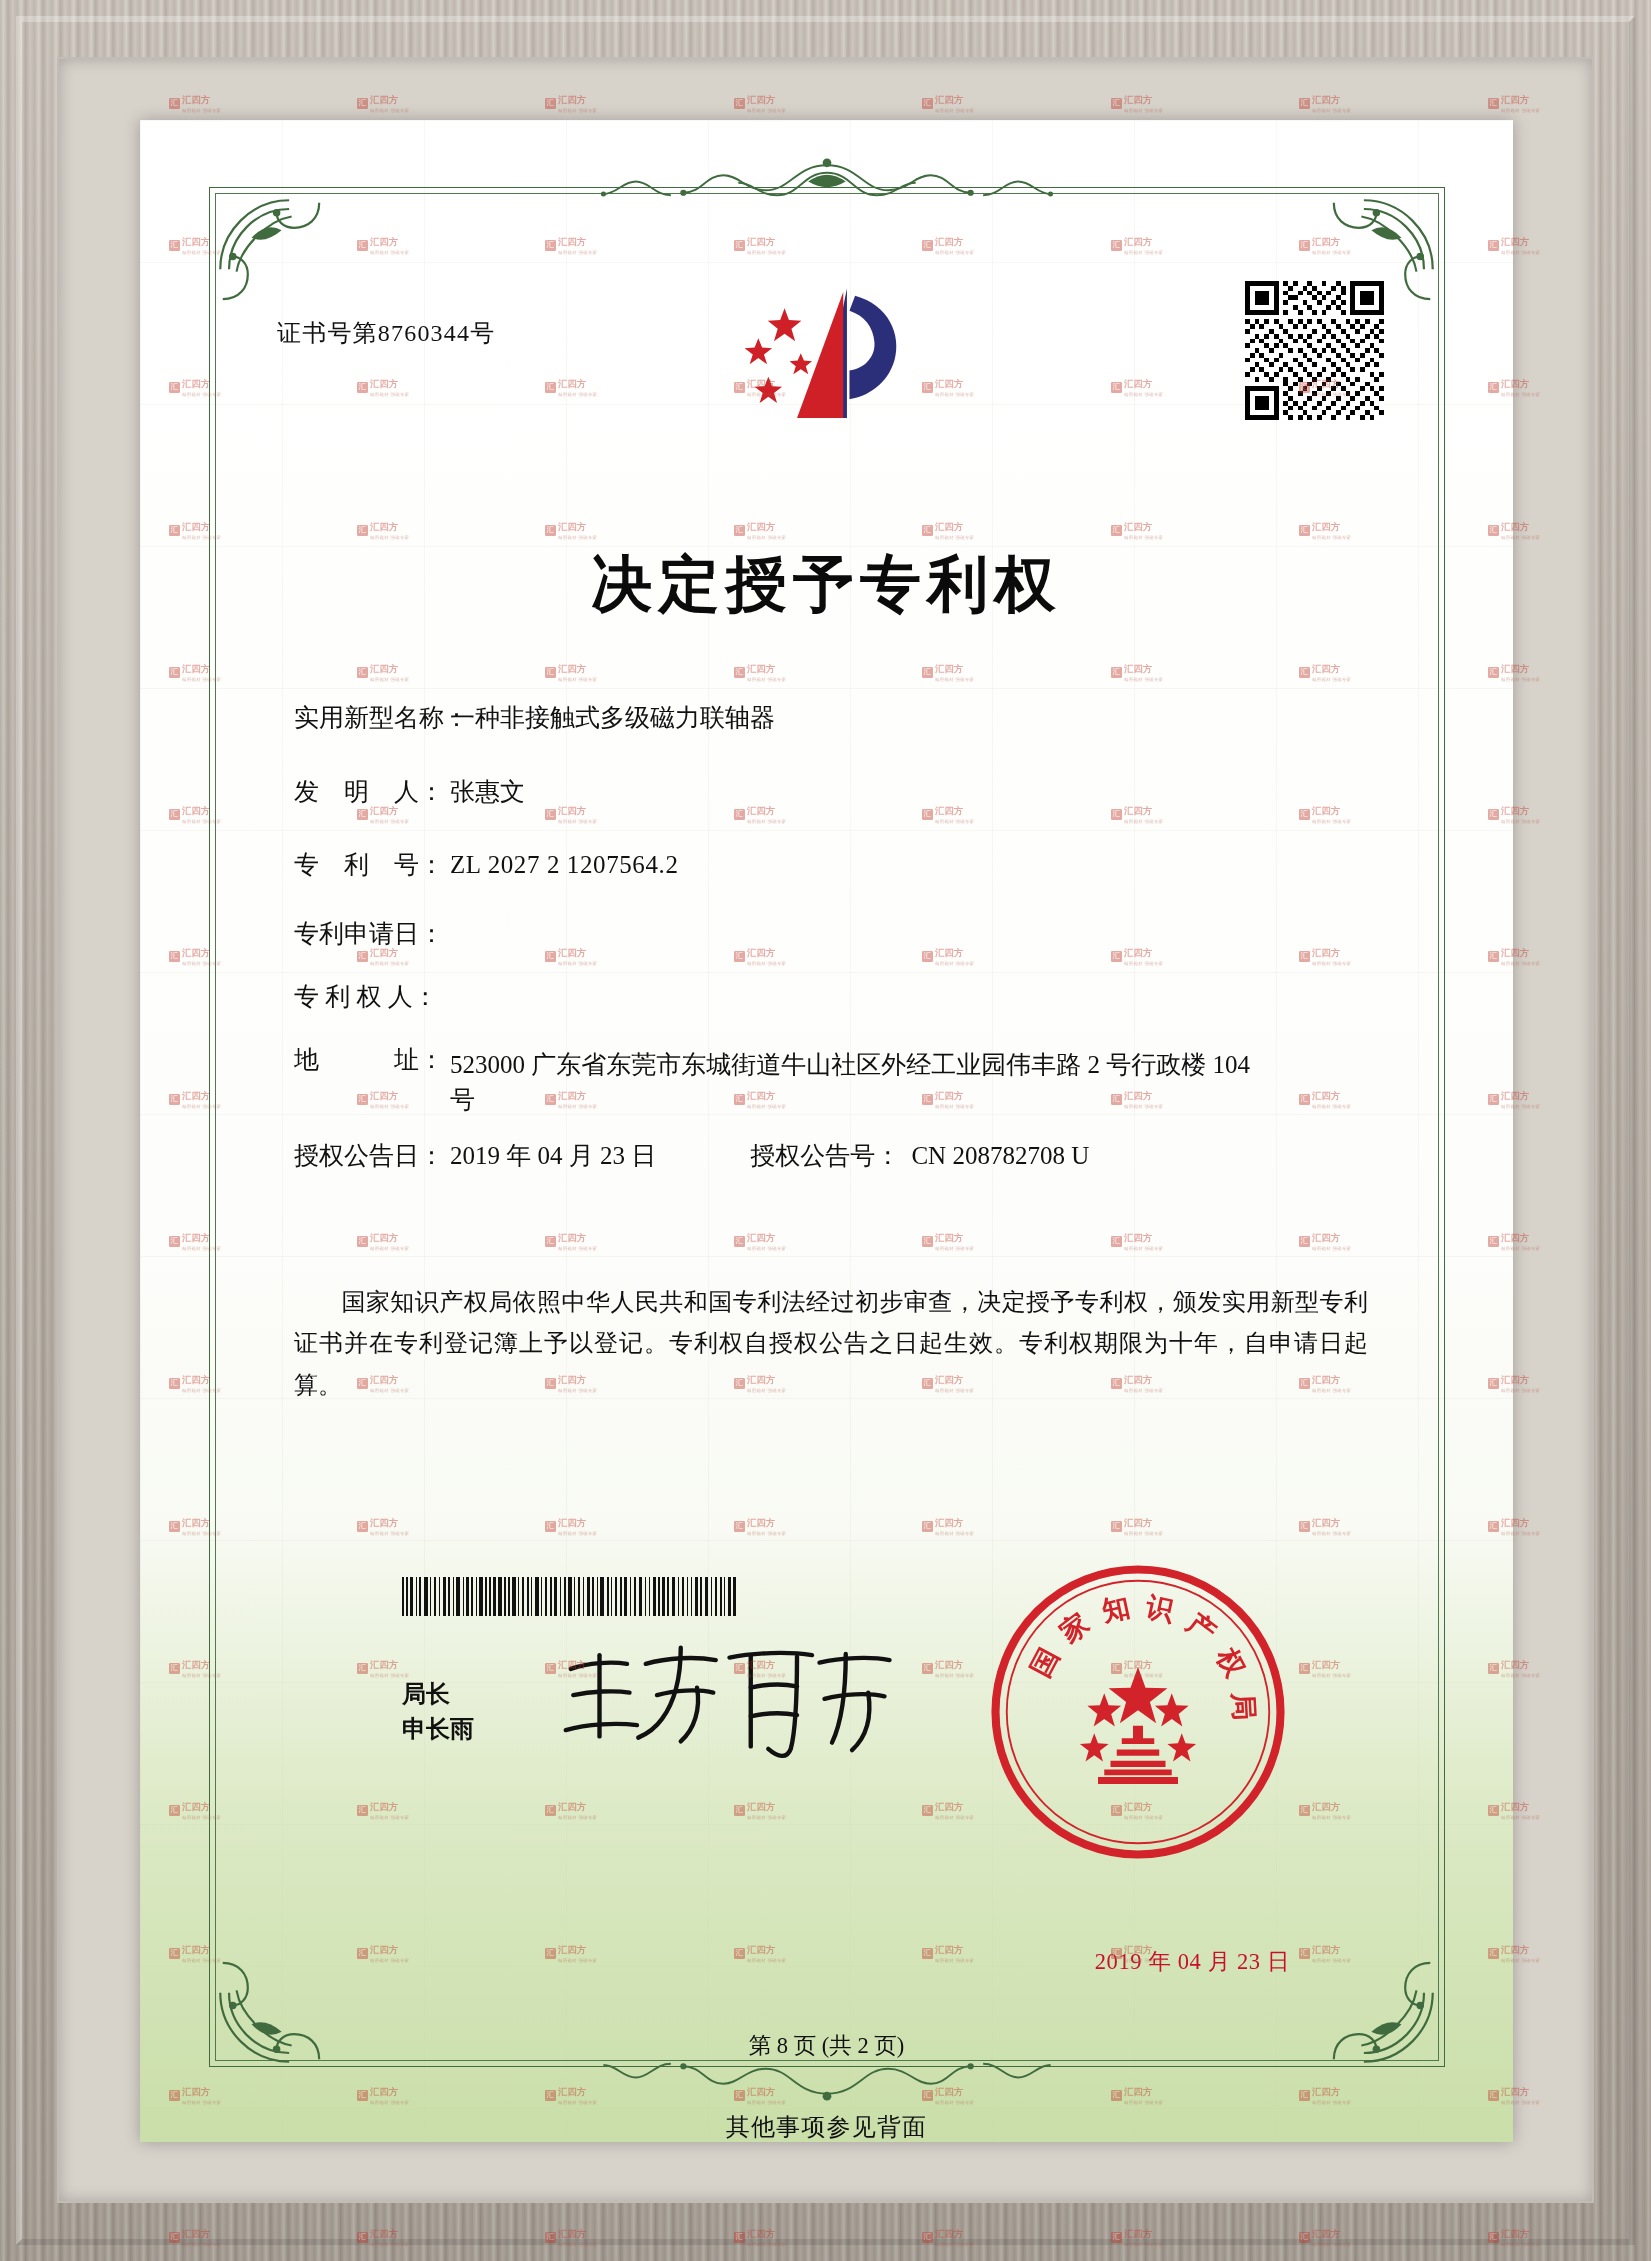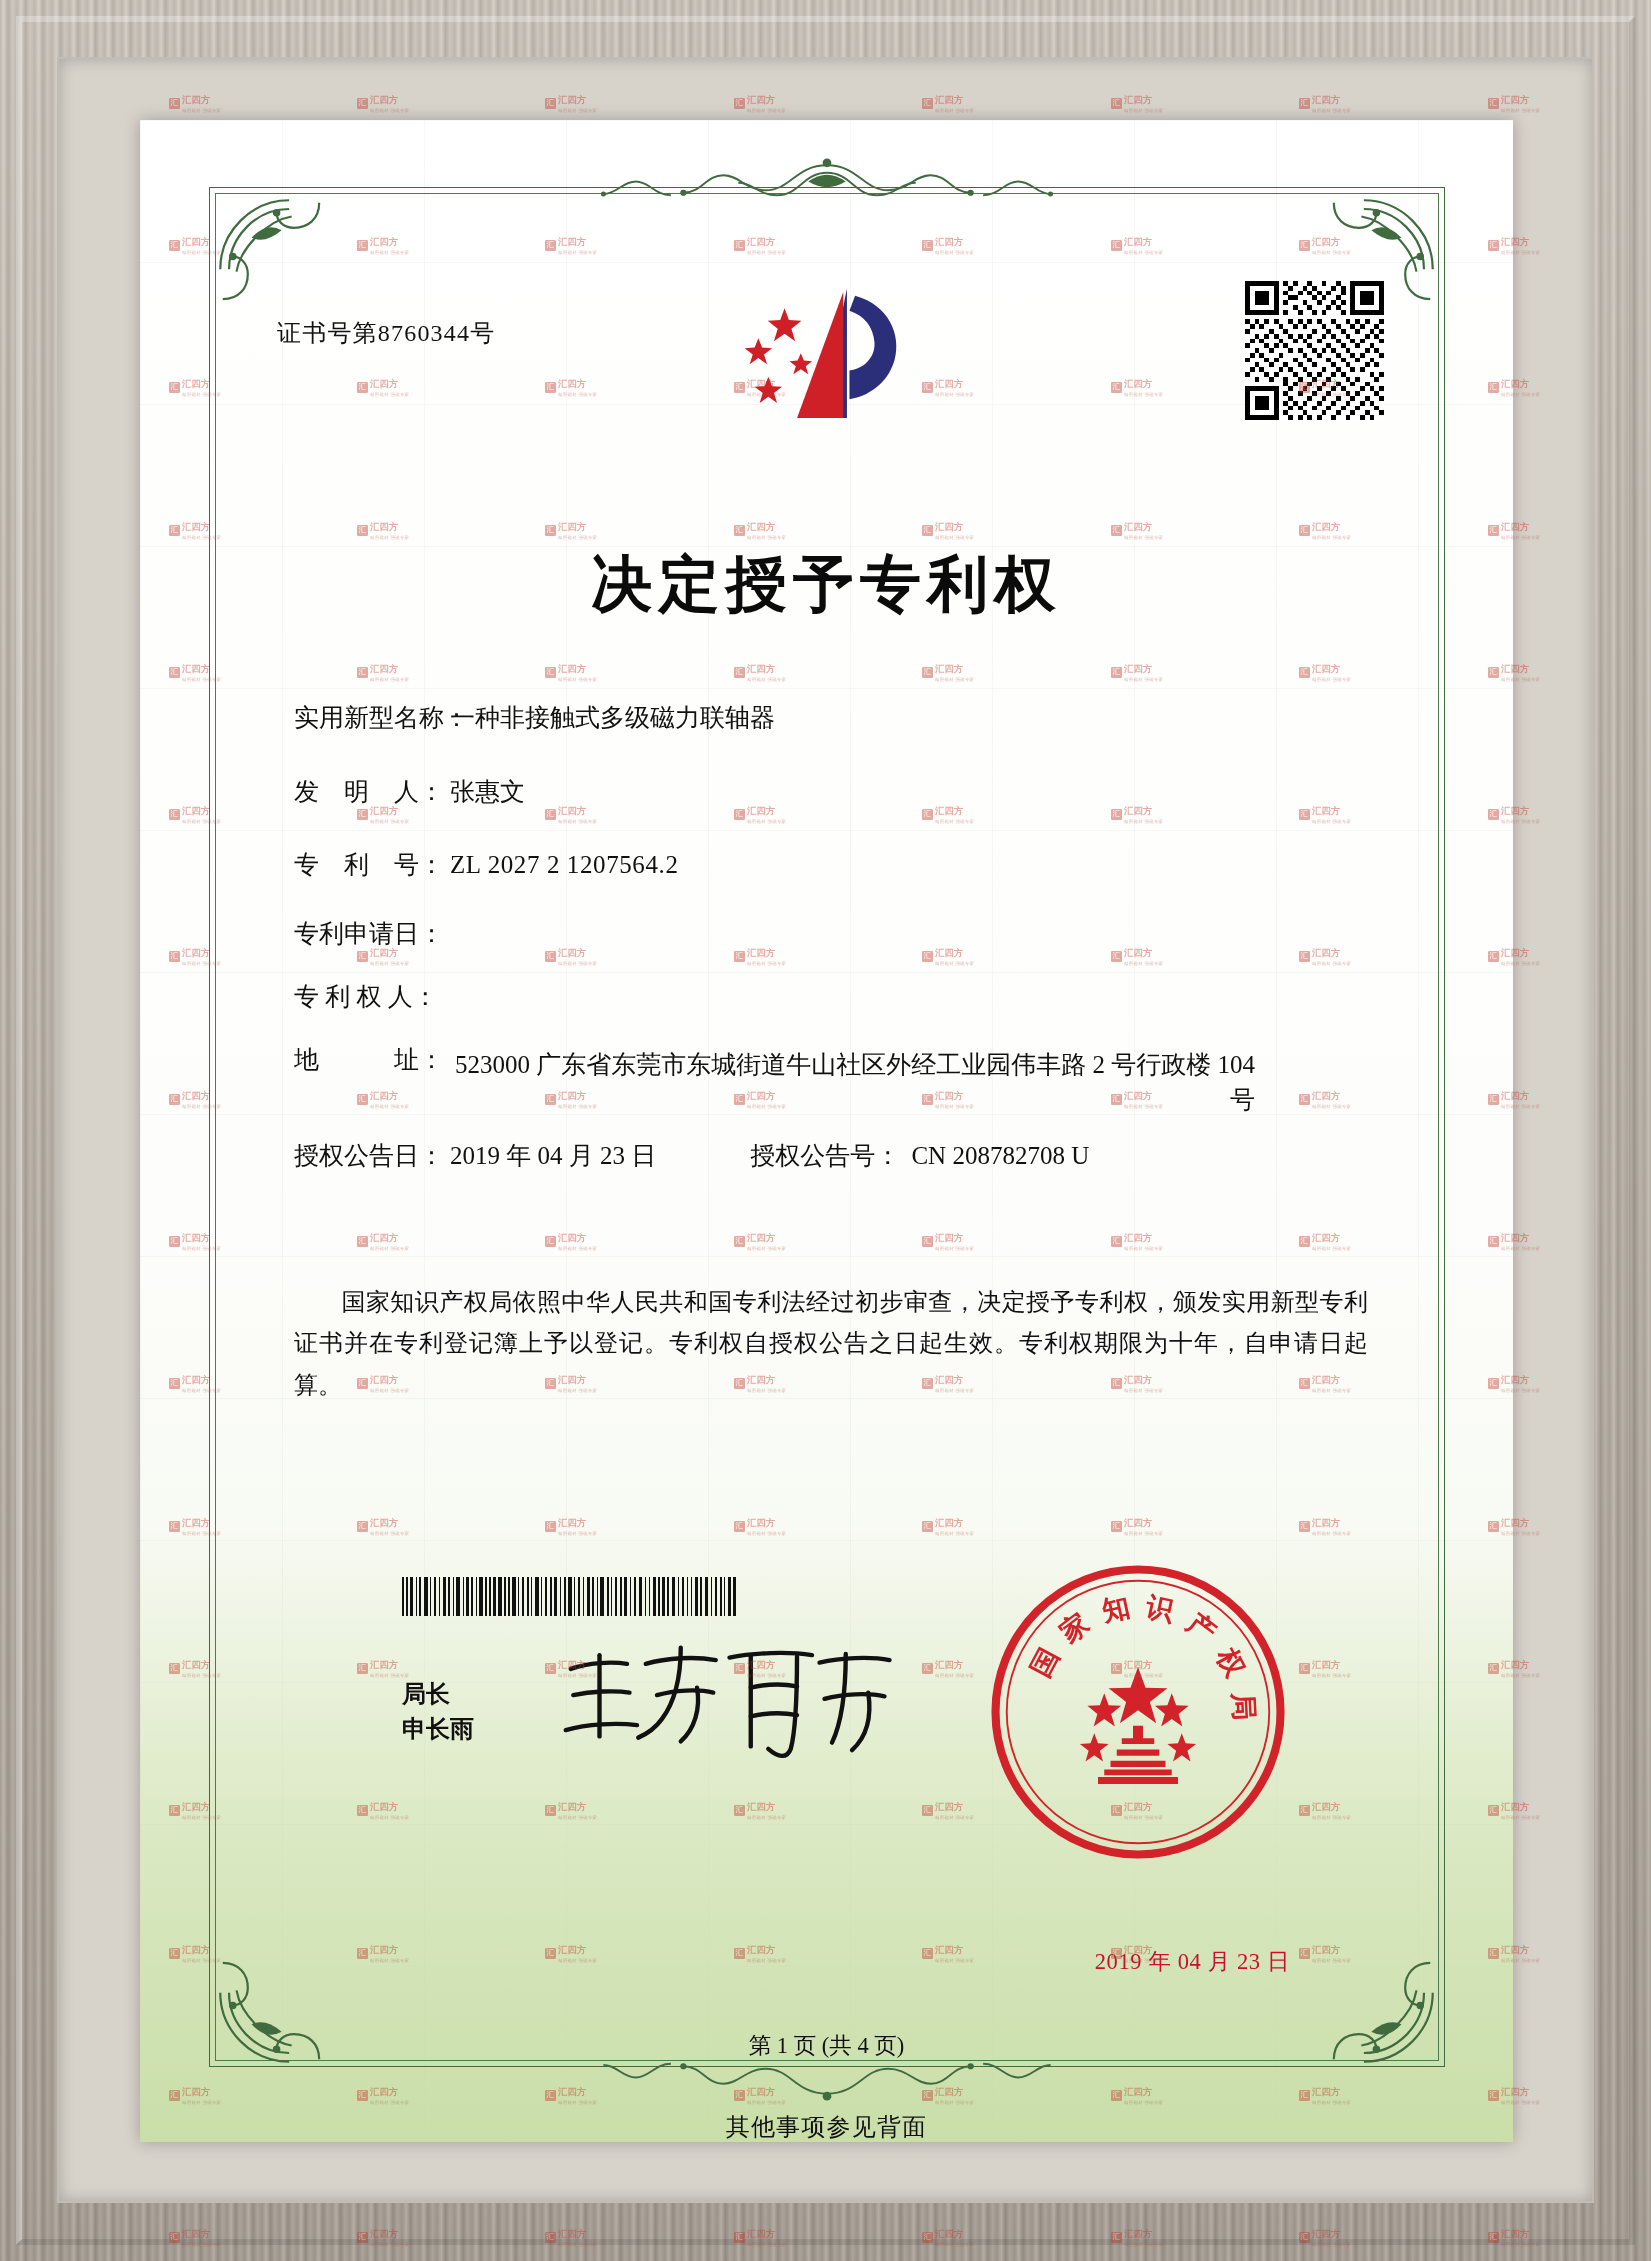--- a/index.html
+++ b/index.html
@@ -160,21 +160,21 @@
     flex: 0 0 156px;
     letter-spacing: 0;
   }
   .field-value {
     flex: 1 1 auto;
     white-space: normal;
     line-height: 1.42;
   }
   .field-value.mono { letter-spacing: 0.6px; }
   .field-row.addr { margin-bottom: 25px; align-items: flex-start; }
-  .field-row.addr .field-value { max-width: 805px; text-align: right; }
+  .field-row.addr .field-value { max-width: 805px; }
   .pub-row {
     display: flex;
     align-items: baseline;
     margin-bottom: 25px;
     white-space: nowrap;
   }
   .pub-row .lbl2 { margin-left: 94px; }
   .pub-row .val2 { margin-left: 11.2px; }
 
   .para {
@@ -604,21 +604,21 @@
           <text x="240" y="86" text-anchor="middle" transform="rotate(-12 240 240)">知</text>
           <text x="240" y="86" text-anchor="middle" transform="rotate(12 240 240)">识</text>
           <text x="240" y="86" text-anchor="middle" transform="rotate(37 240 240)">产</text>
           <text x="240" y="86" text-anchor="middle" transform="rotate(62 240 240)">权</text>
           <text x="240" y="86" text-anchor="middle" transform="rotate(87 240 240)">局</text>
         </g>
       </svg>
 
       <div class="seal-date">2019 年 04 月 23 日</div>
 
-      <div class="page-num">第 1 页 (共 4 页)</div>
+      <div class="page-num">第 8 页 (共 2 页)</div>
       <div class="footnote">其他事项参见背面</div>
     </div>
   </div>
 </div>
 
 <div class="wm-layer" id="wm-layer">
     <div class="wm" style="left: 169px; top: 94px;">
       <div class="wm-badge">
         <div class="wm-sq">汇</div>
         <div>

